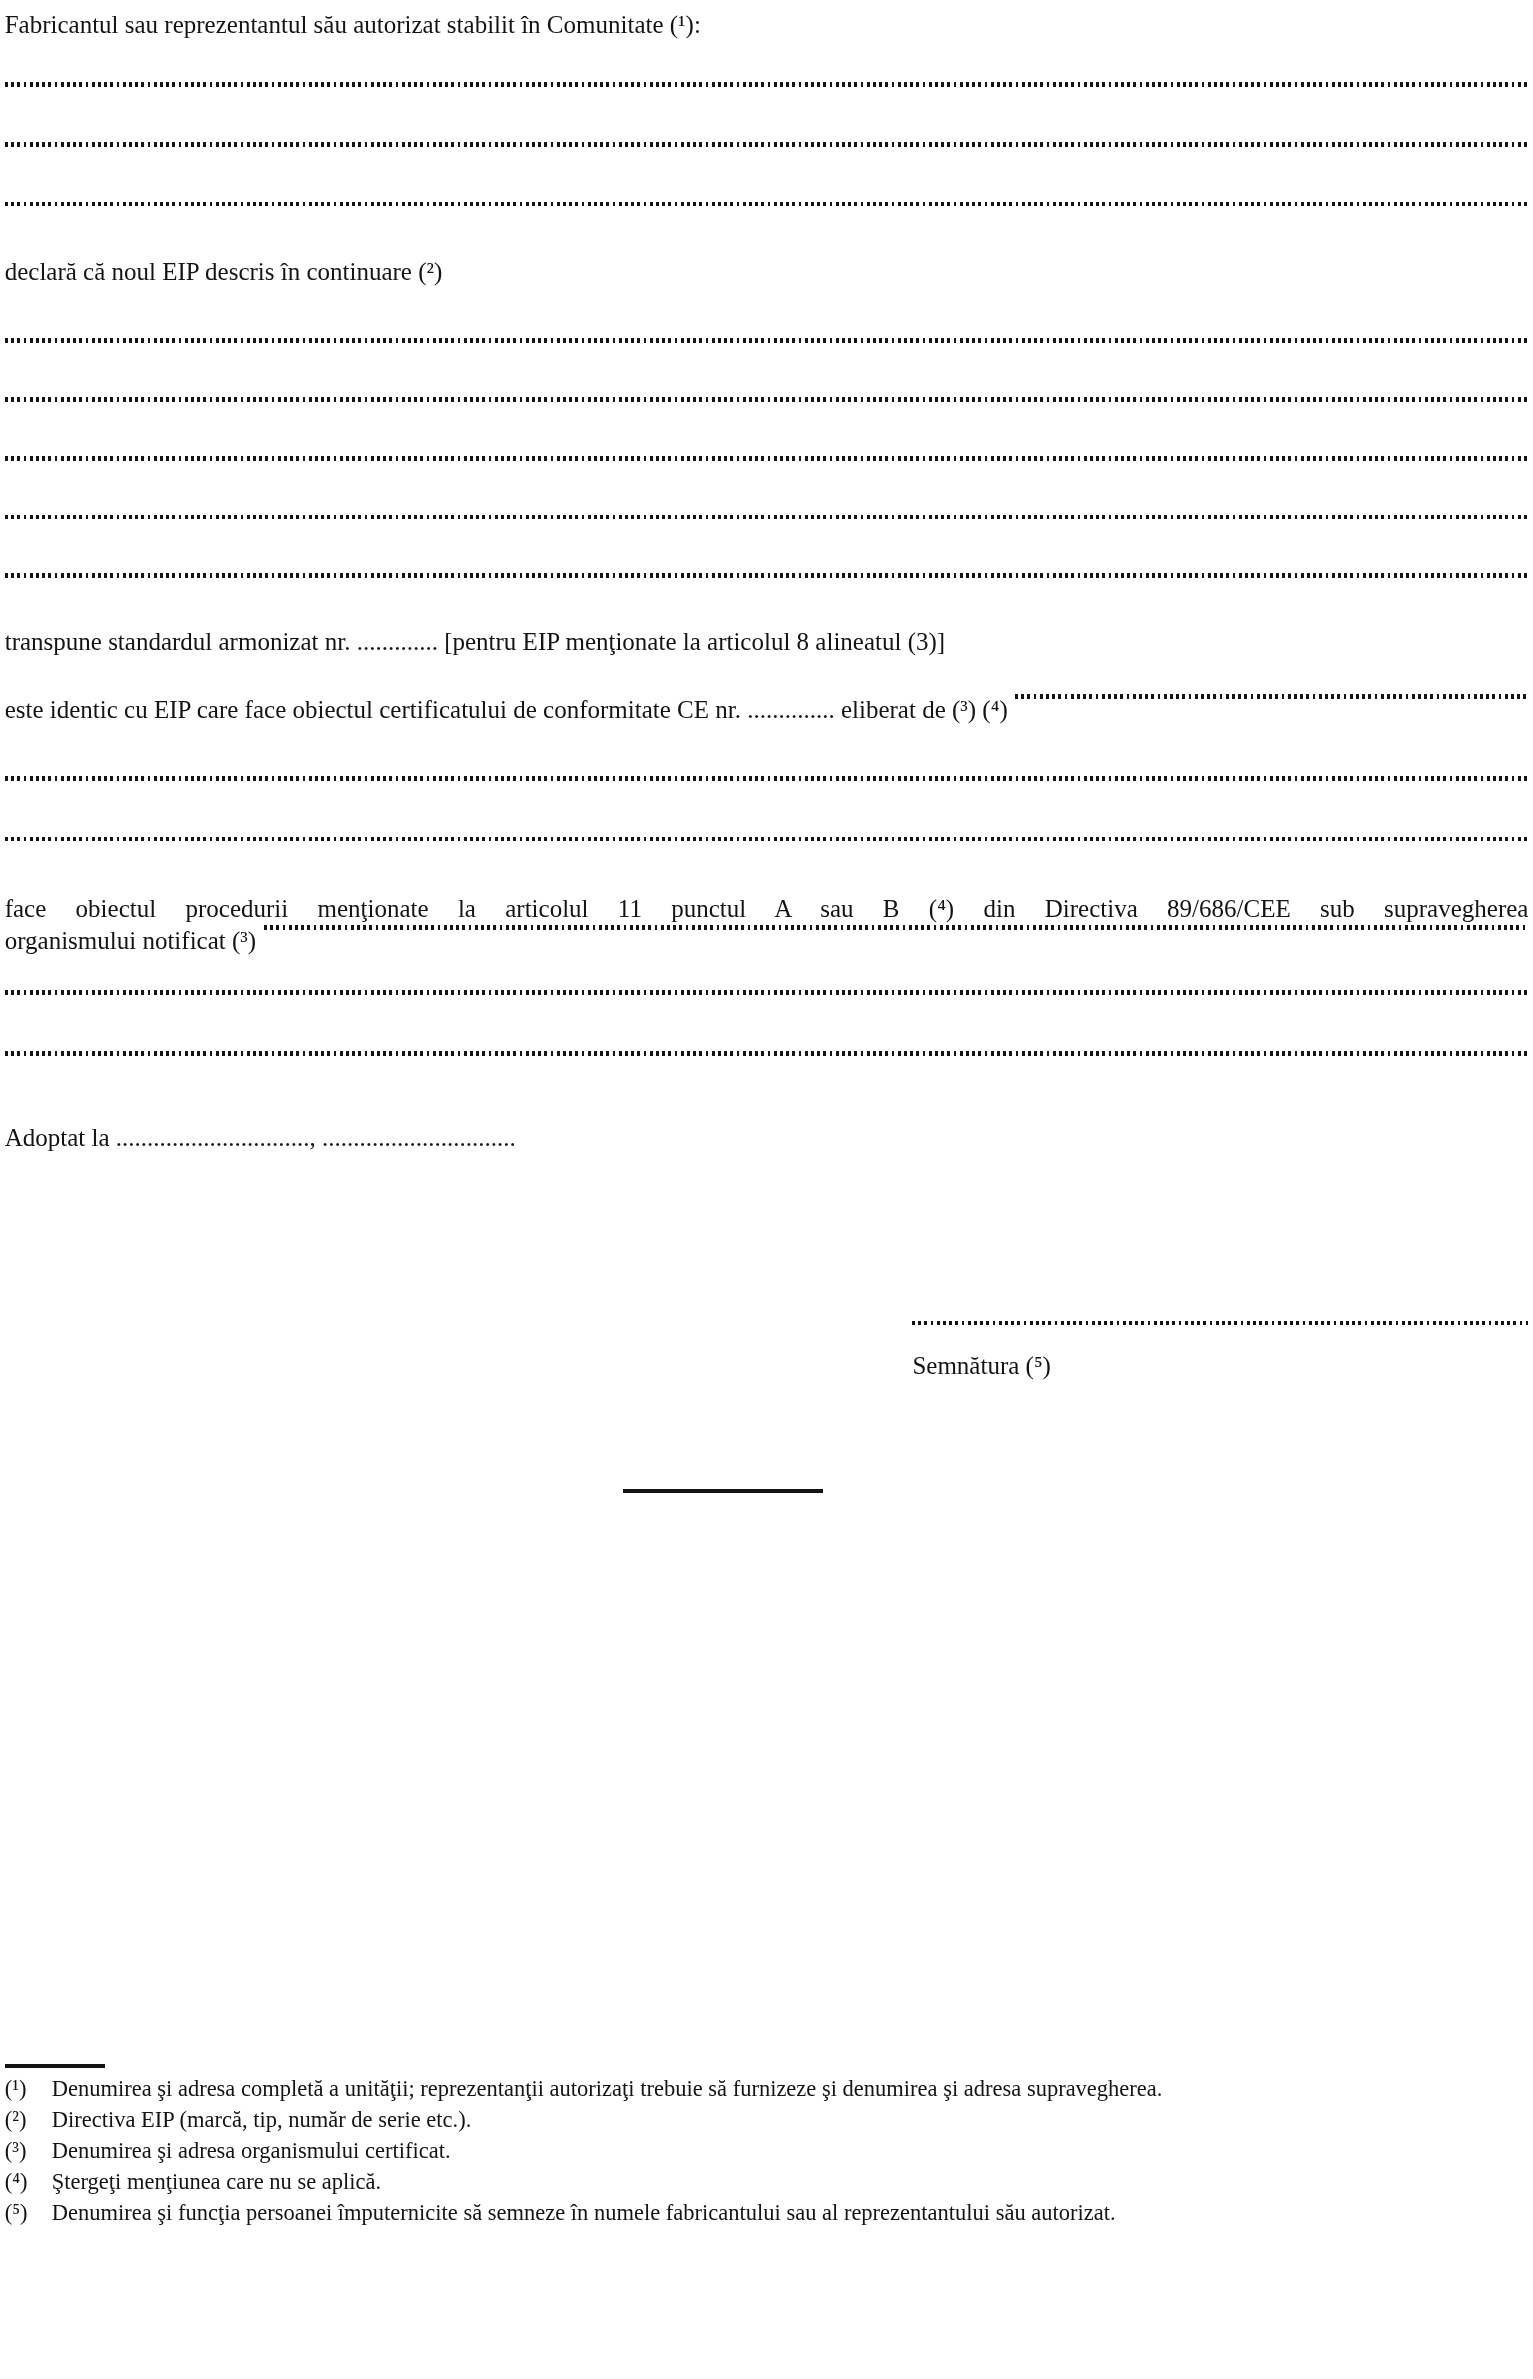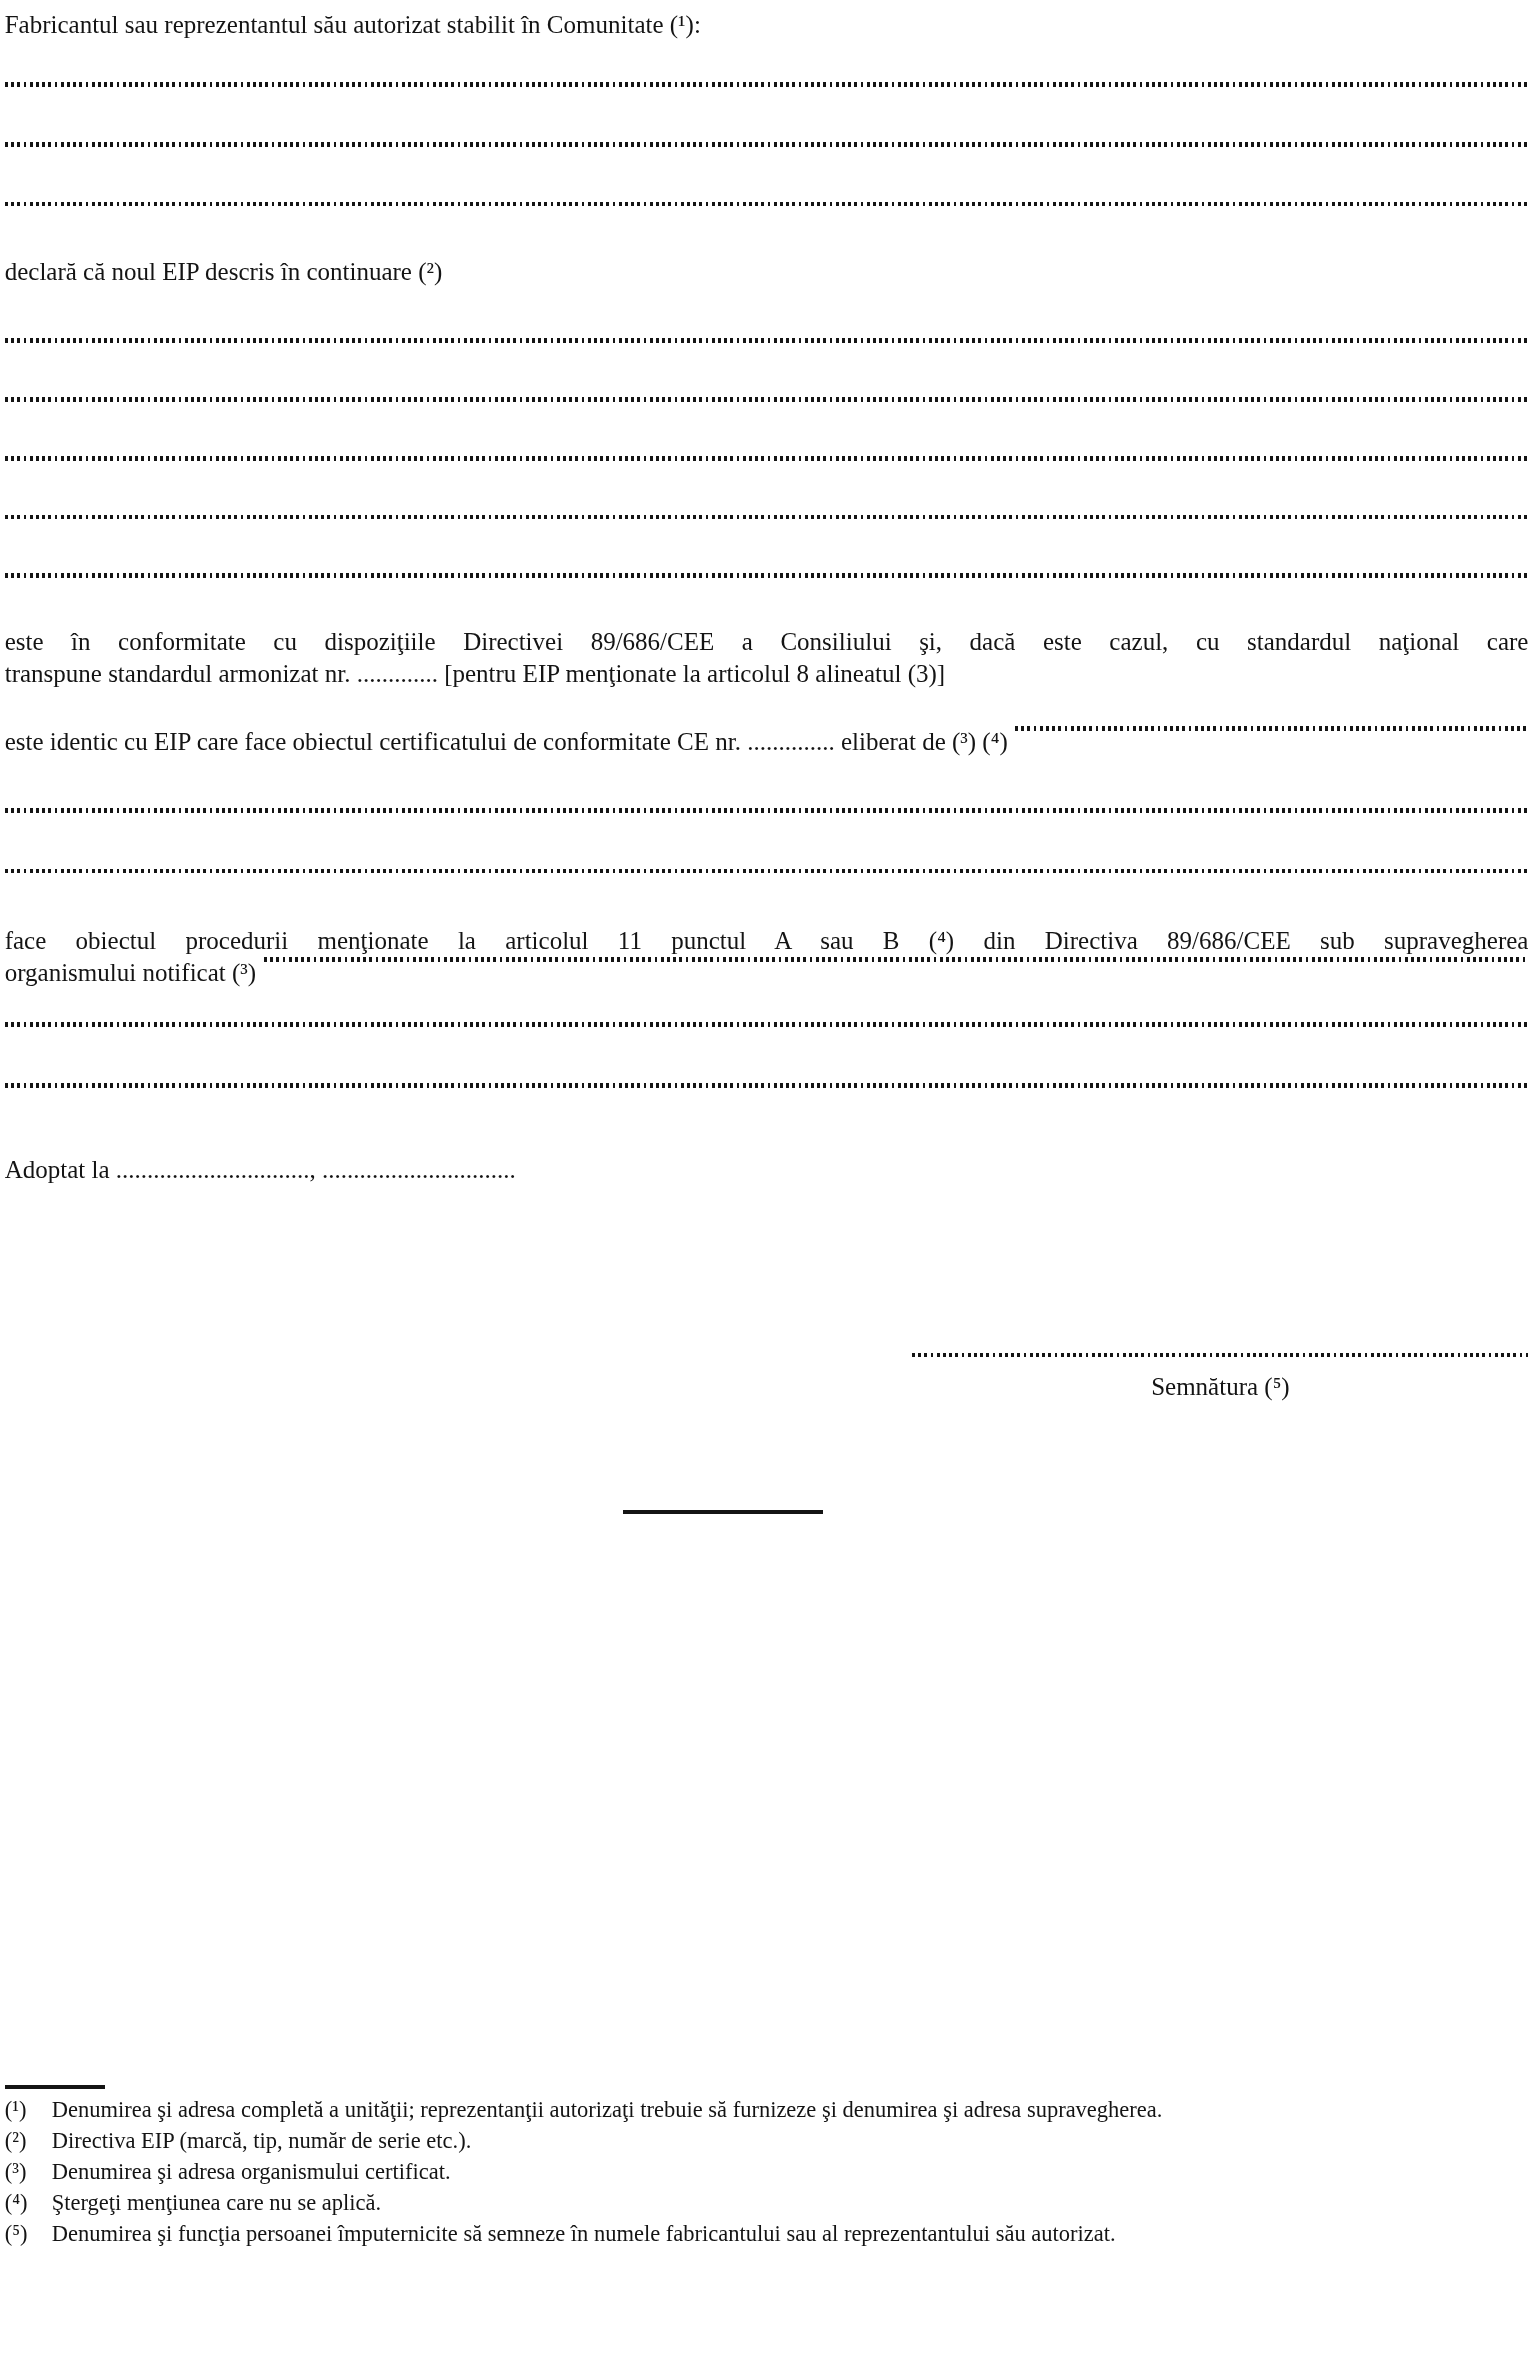--- a/index.html
+++ b/index.html
@@ -32,21 +32,21 @@
   .mt-declara{margin-top:50px}
   .mt-group5{margin-top:50px}
   .mt-conform{margin-top:48px}
   .mt-identic{margin-top:36px}
   .mt-group2a{margin-top:50px}
   .gap2{margin-top:56px}
   .mt-proc{margin-top:52px}
   .mt-group2b{margin-top:33px}
   .mt-adoptat{margin-top:66px}
   .sig-block{margin-top:167px;margin-left:auto;width:616px}
-  .sig-label{text-align:center;margin-top:14px}
+  .sig-label{margin-top:25px}
   .mid-rule{margin:107px 0 0 618px;width:200px;height:3.7px;background:#141414}
   .fn-sep{margin-top:571px;width:100px;height:3.7px;background:#141414}
   .footnotes{margin-top:5.6px;font-size:22.5px;line-height:31px}
   .fn-row{display:flex}
   .fn-marker{flex:0 0 47px}
   .fn-text{flex:1 1 auto}
 </style>
 </head>
 <body>
 
@@ -60,21 +60,20 @@
 
   <p class="mt-declara">declară că noul EIP descris în continuare (²)</p>
 
   <div class="dotline mt-group5"></div>
   <div class="dotline gap-line5"></div>
   <div class="dotline gap-line5"></div>
   <div class="dotline gap-line5"></div>
   <div class="dotline gap-line5"></div>
 
   <div class="mt-conform">
-    <div class="justify-line">este în conformitate cu dispoziţiile Directivei 89/686/CEE a Consiliului şi, dacă este cazul, cu standardul naţional care</div>
     <div>transpune standardul armonizat nr. ............. [pentru EIP menţionate la articolul 8 alineatul (3)]</div>
   </div>
 
   <div class="flexrow mt-identic">
     <span class="label">este identic cu EIP care face obiectul certificatului de conformitate CE nr. .............. eliberat de (³) (⁴)</span>
     <span class="leader"></span>
   </div>
 
   <div class="dotline mt-group2a"></div>
   <div class="dotline gap2"></div>

